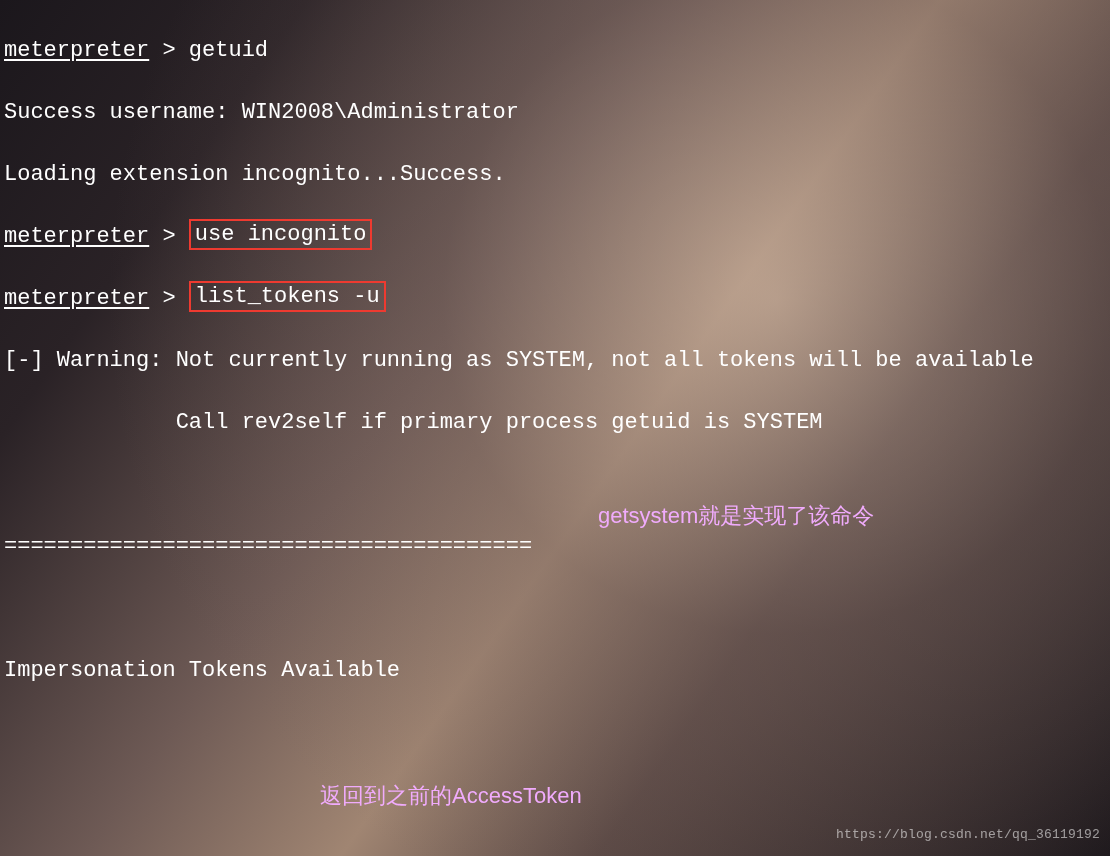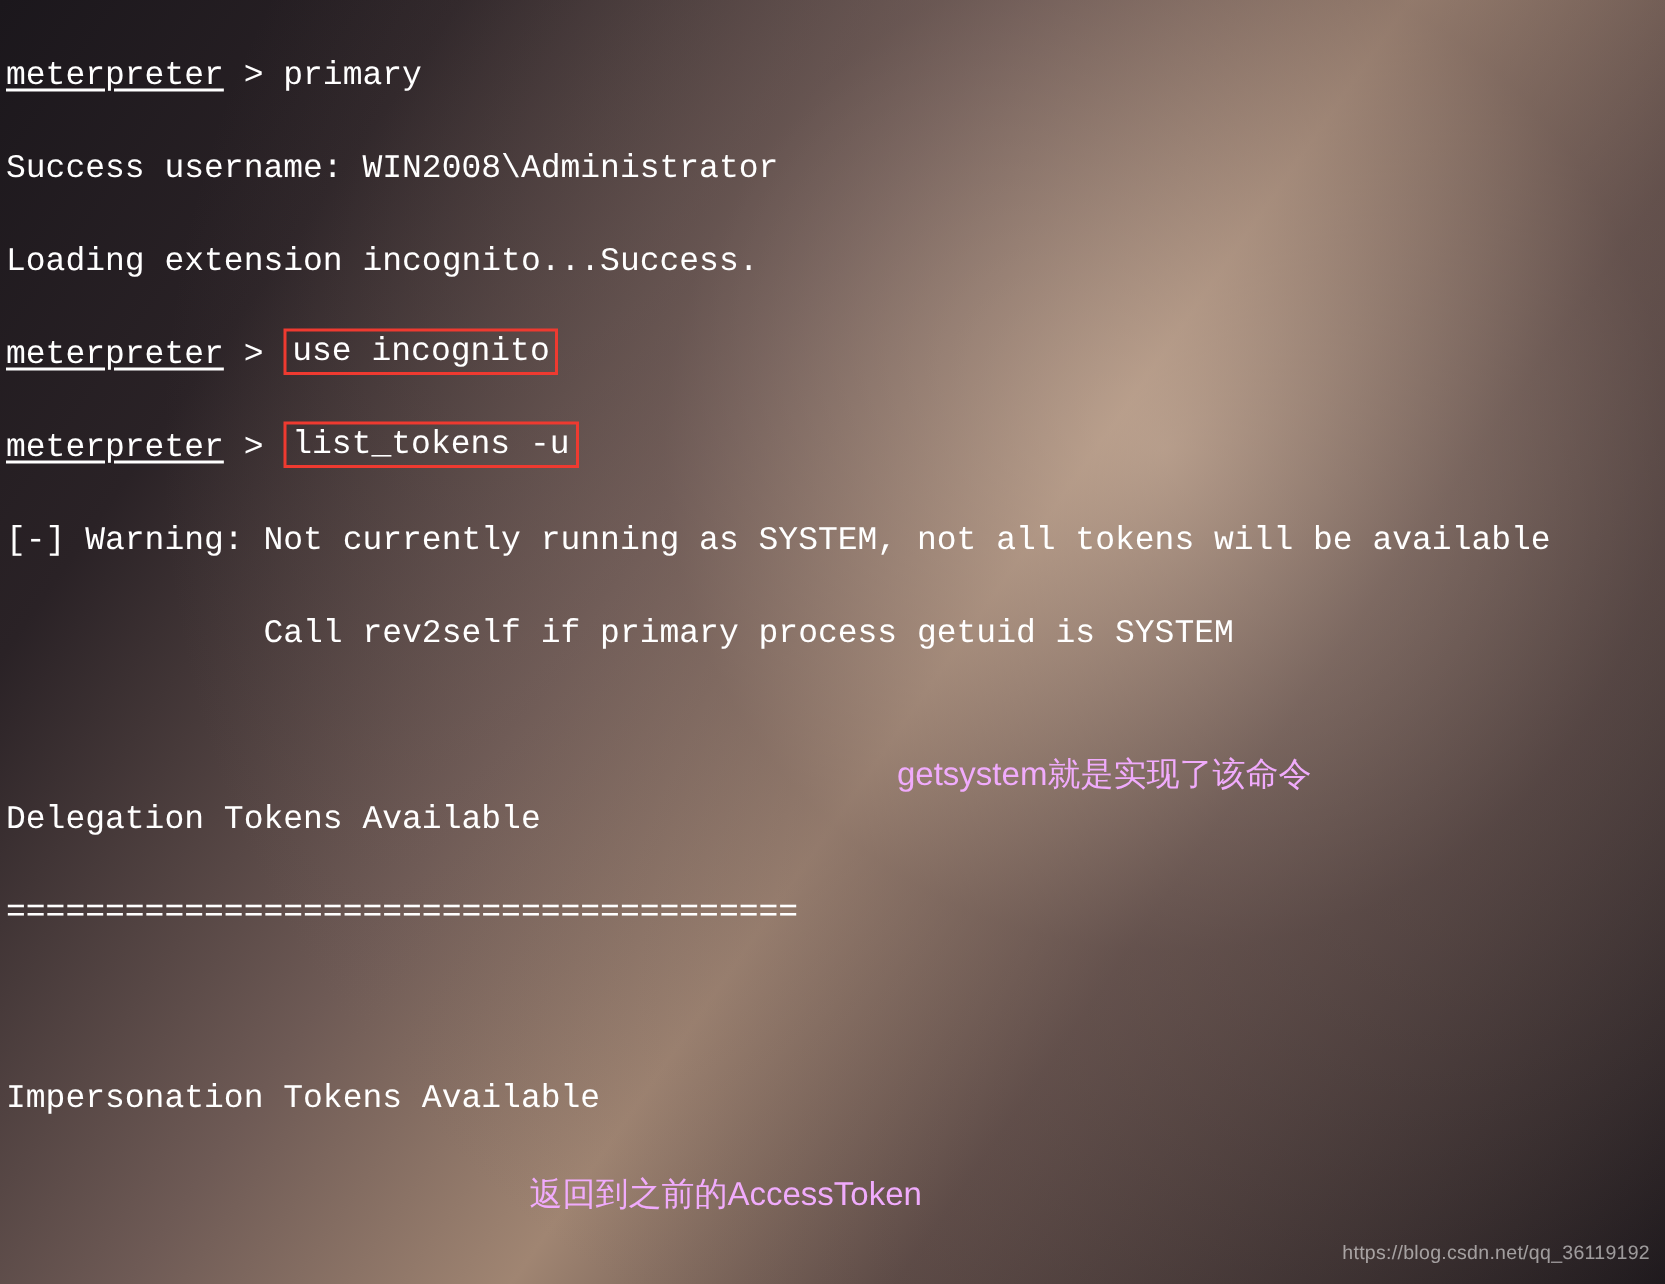--- a/index.html
+++ b/index.html
@@ -46,52 +46,51 @@
     color: #f0abfc;
     font-family: "Microsoft YaHei", "SimHei", sans-serif;
     font-size: 22px;
     font-weight: 500;
   }
   .watermark {
     position: absolute;
     right: 10px;
     bottom: 6px;
     color: rgba(255,255,255,0.55);
-    font-family: Liberation Sans, sans-serif;
+    font-family: Liberation Mono, monospace;
     font-size: 13px;
     letter-spacing: 0.2px;
   }
 </style>
 </head>
 <body>
 
 <div class="term">
-<span class="line"><span class="prompt">meterpreter</span><span> &gt; </span><span>primary</span></span>
+<span class="line"><span class="prompt">meterpreter</span><span> &gt; </span><span>getuid</span></span>
 <span class="line">Success username: WIN2008\Administrator</span>
 <span class="line">Loading extension incognito...Success.</span>
 <span class="line"><span class="prompt">meterpreter</span><span> &gt; </span><span class="redbox">use incognito</span></span>
 <span class="line"><span class="prompt">meterpreter</span><span> &gt; </span><span class="redbox">list_tokens -u</span></span>
 <span class="line">[-] Warning: Not currently running as SYSTEM, not all tokens will be available</span>
 <span class="line">             Call rev2self if primary process getuid is SYSTEM</span>
 <span class="line"> </span>
-<span class="line">Delegation Tokens Available</span>
 <span class="line">========================================</span>
 <span class="line"> </span>
 <span class="line">Impersonation Tokens Available</span>
 
 
 
 
 
 
 
 
 
 
 
 
 
 </div>
 
 <div class="annot" style="left:598px; top:500px;">getsystem就是实现了该命令</div>
-<div class="annot" style="left:320px; top:780px;margin-left:33px;">返回到之前的AccessToken</div>
+<div class="annot" style="left:320px; top:780px;">返回到之前的AccessToken</div>
 
 <div class="watermark">https://blog.csdn.net/qq_36119192</div>
 
 </body></html>

